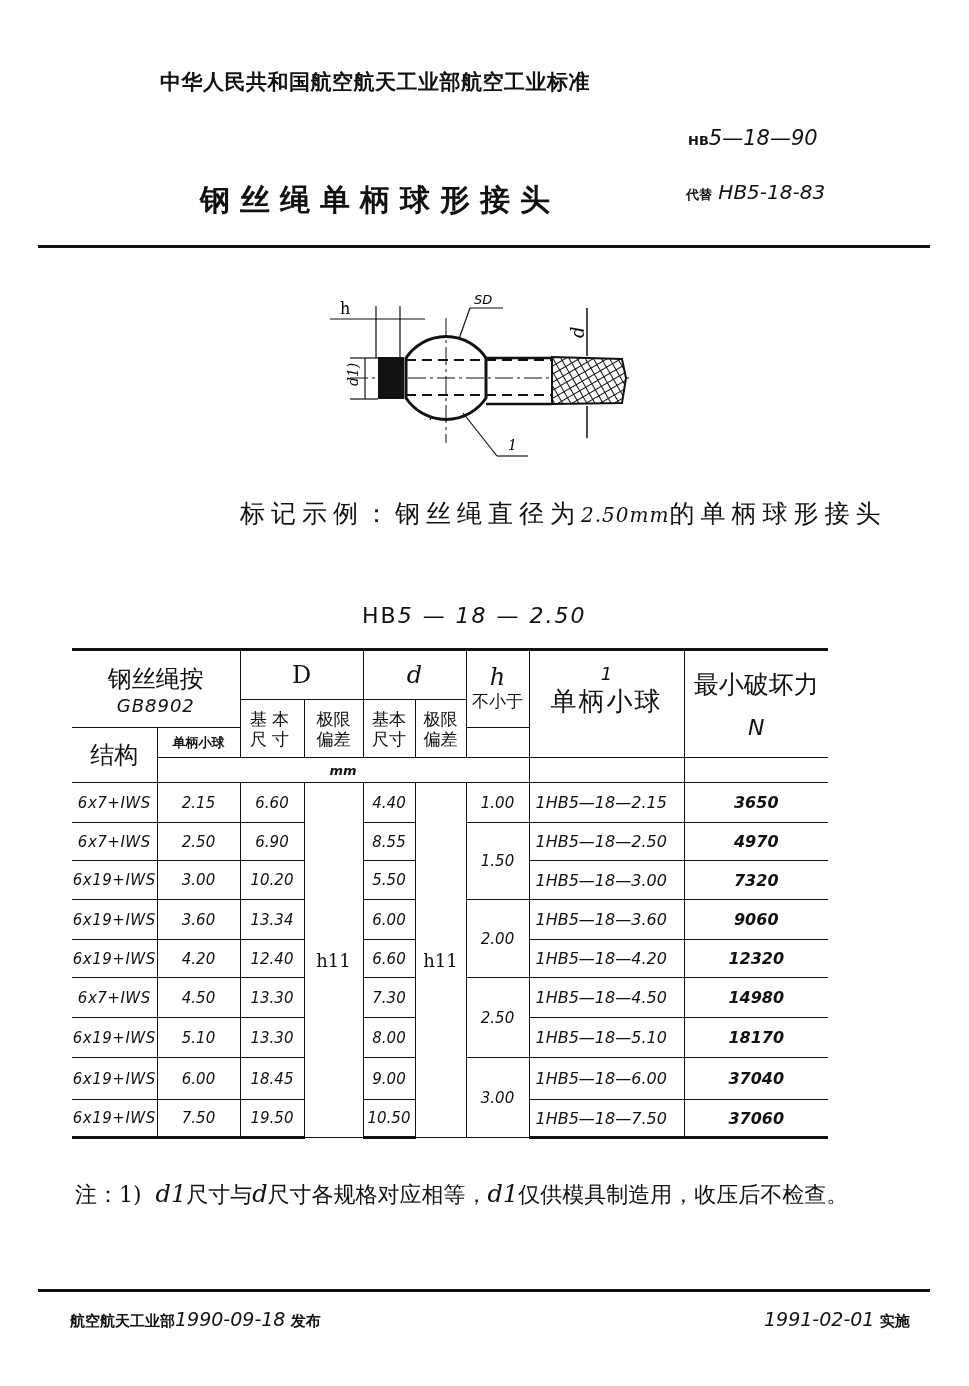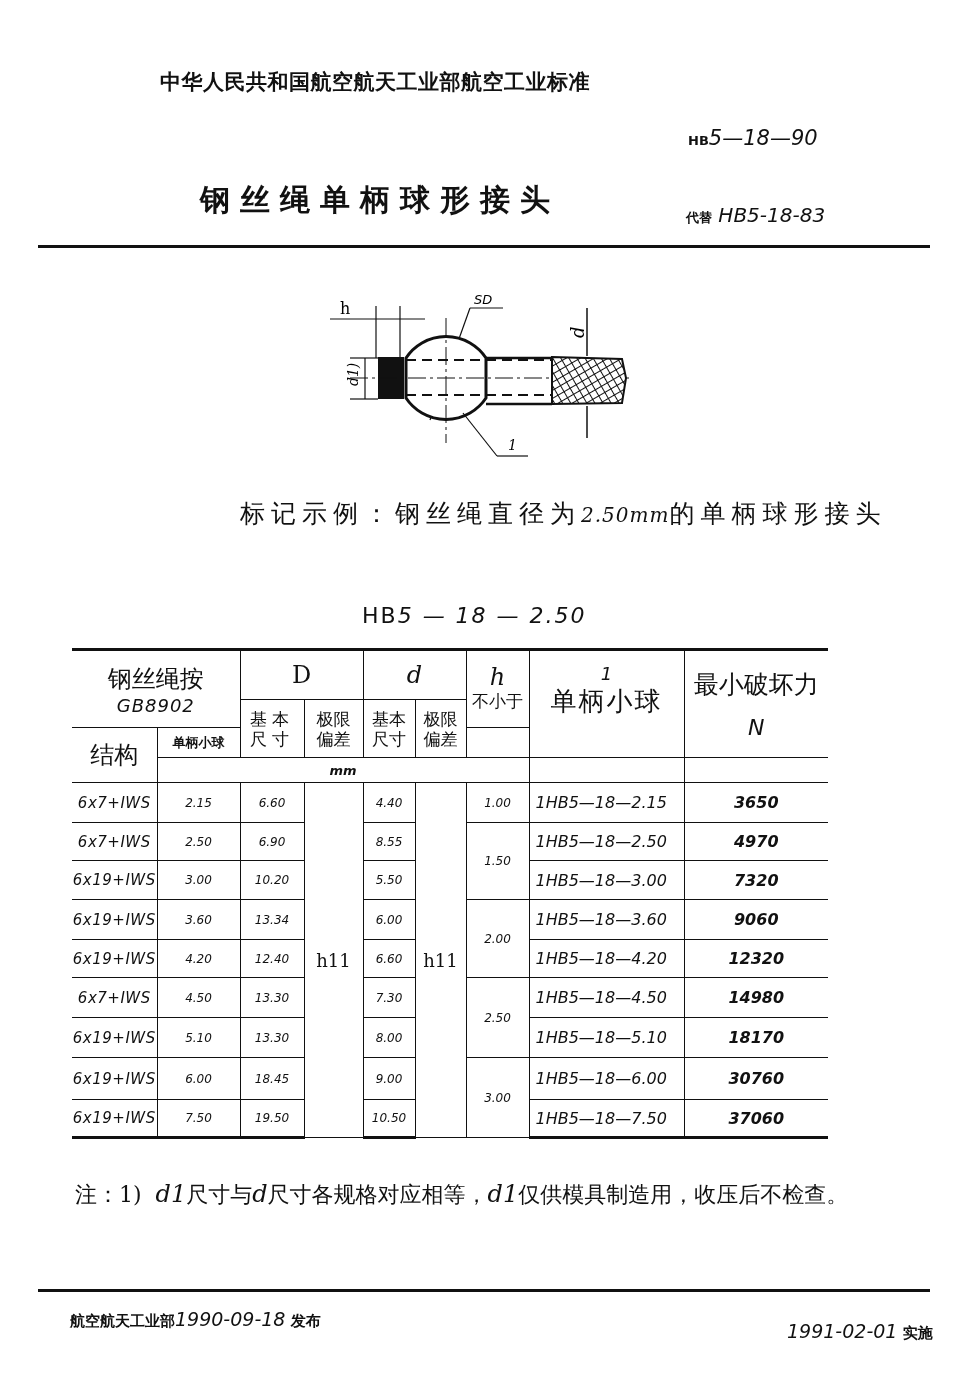--- a/index.html
+++ b/index.html
@@ -2,50 +2,50 @@
 <html><head>
 <meta charset="utf-8">
 <style>
   html, body { margin:0; padding:0; background:#fff; }
   body { width:969px; height:1386px; position:relative; overflow:hidden; color:#111; font-family:"DejaVu Sans", sans-serif; }
   .abs { position:absolute; }
   .org-title { left:160px; top:68px; font-size:21px; font-weight:bold; letter-spacing:0.5px; }
   .std-code { left:688px; top:126px; font-size:21px; font-style:italic; font-family:"DejaVu Sans", sans-serif; }
   .std-code .prefix { font-size:13px; font-style:normal; font-weight:bold; }
   .doc-title { left:200px; top:180px; font-size:30px; letter-spacing:10px; font-family:"DejaVu Serif", serif; font-weight:bold; }
-  .replace { left:686px; top:203px; font-size:20px; font-style:italic;text-align:center; }
+  .replace { left:686px; top:180px; font-size:20px; font-style:italic;text-align:center; }
   .replace .prefix { font-size:13px; font-style:normal; font-weight:bold; }
   .rule-top { left:38px; top:245px; width:892px; height:3px; background:#111; }
   .diagram { left:320px; top:278px; width:320px; height:190px; }
   .example { left:240px; top:497px; font-size:25px; letter-spacing:6px; font-family:"DejaVu Serif", serif; }
   .example .num { font-style:italic; font-size:20px; letter-spacing:1px; }
   .mark { left:362px; top:603px; font-size:22px; letter-spacing:2px; }
   .mark .it { font-style:italic; }
 
   table.spec { position:absolute; left:72px; top:648px; border-collapse:collapse; font-size:15px; }
   table.spec td { border:1.5px solid #111; padding:0; text-align:center; vertical-align:middle; }
   table.spec tr.top-border td { border-top:3px solid #111; }
   table.spec tr.last td { border-bottom:3px solid #111; }
   .hdr-big { font-size:24px; font-family:"DejaVu Serif", serif; }
   .hdr-sym { font-size:24px; font-style:italic; font-family:"DejaVu Serif", serif; }
   .hdr-small { font-size:17px; line-height:20px; font-family:"DejaVu Serif", serif; }
   .hdr-tiny { font-size:13px; font-weight:bold; font-family:"DejaVu Serif", serif; }
   .unit { font-size:13px; font-weight:bold; font-style:italic; }
-  .cell-it { font-style:italic; font-size:12px; }
+  .cell-it { font-style:italic; font-size:15px; }
   .cell-struct { font-size:15px; font-style:italic; letter-spacing:0.5px; }
   .cell-mark { font-style:italic; font-size:16px; text-align:left !important; padding-left:6px !important; }
   .cell-force { font-style:italic; font-weight:bold; font-size:16px; }
   .tol { font-size:18px; font-family:"DejaVu Serif", serif; }
 
   .note { left:75px; top:1180px; font-size:22px; font-family:"DejaVu Serif", serif; }
   .note .sym { font-style:italic; font-size:24px; }
   .rule-bottom { left:38px; top:1289px; width:892px; height:3px; background:#111; }
   .footer-left { left:70px; top:1308px; font-size:15px; font-weight:bold; }
   .footer-left .date, .footer-right .date { font-style:italic; font-weight:normal; font-size:19px; }
-  .footer-right { left:787px; top:1308px; font-size:15px; font-weight:bold;margin-top:12px; }
+  .footer-right { left:764px; top:1308px; font-size:15px; font-weight:bold; }
 </style>
 </head>
 <body>
 
 <div class="abs org-title">中华人民共和国航空航天工业部航空工业标准</div>
 
 <div class="abs std-code">
   <span class="prefix">HB</span><span>5—18—90</span>
 </div>
 
@@ -237,21 +237,21 @@
     <td class="cell-mark">1HB5—18—5.10</td>
     <td class="cell-force" style="border-right:none;">18170</td>
   </tr>
   <tr style="height:42px">
     <td class="cell-struct" style="border-left:none;">6x19+IWS</td>
     <td class="cell-it">6.00</td>
     <td class="cell-it">18.45</td>
     <td class="cell-it">9.00</td>
     <td rowspan="2" class="cell-it">3.00</td>
     <td class="cell-mark">1HB5—18—6.00</td>
-    <td class="cell-force" style="border-right:none;">30760</td>
+    <td class="cell-force" style="border-right:none;">37040</td>
   </tr>
   <tr class="last" style="height:38px">
     <td class="cell-struct" style="border-left:none;">6x19+IWS</td>
     <td class="cell-it">7.50</td>
     <td class="cell-it">19.50</td>
     <td class="cell-it">10.50</td>
     <td class="cell-mark">1HB5—18—7.50</td>
     <td class="cell-force" style="border-right:none;">37060</td>
   </tr>
 </tbody>

